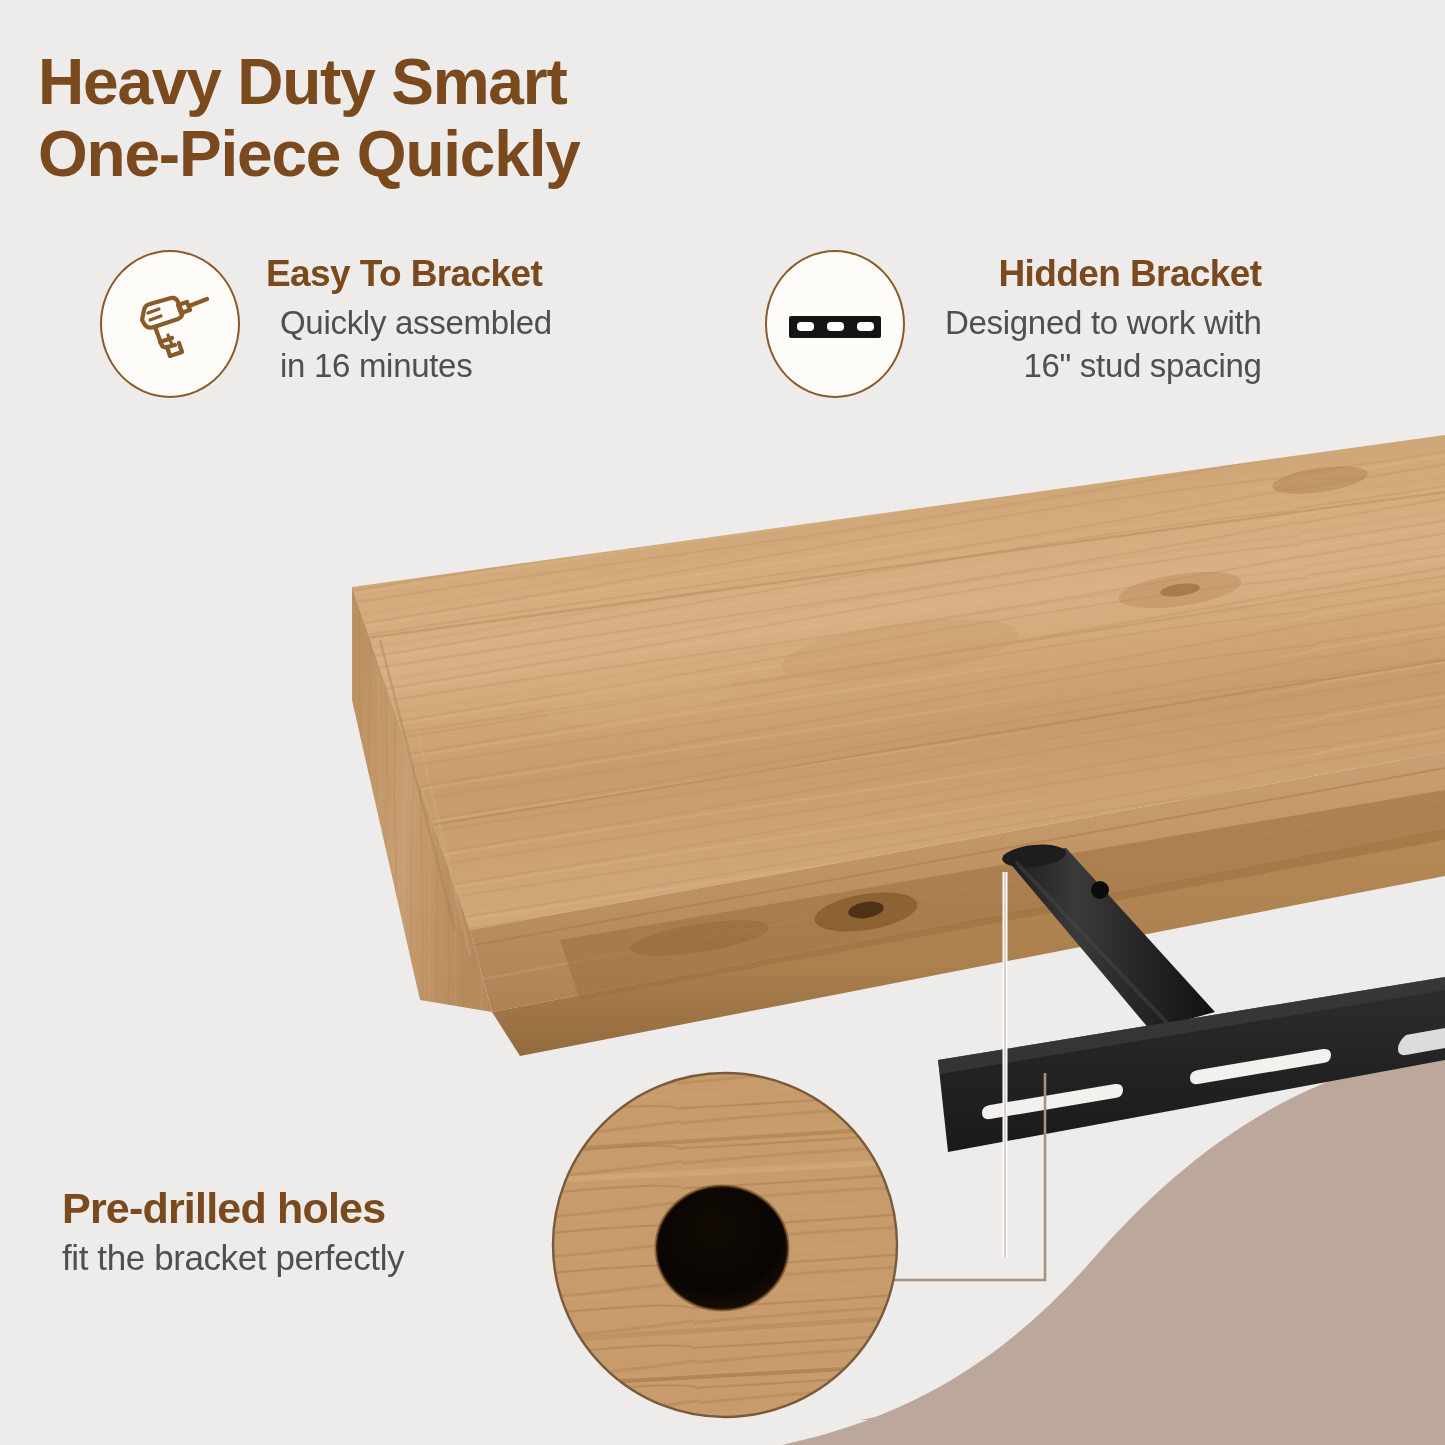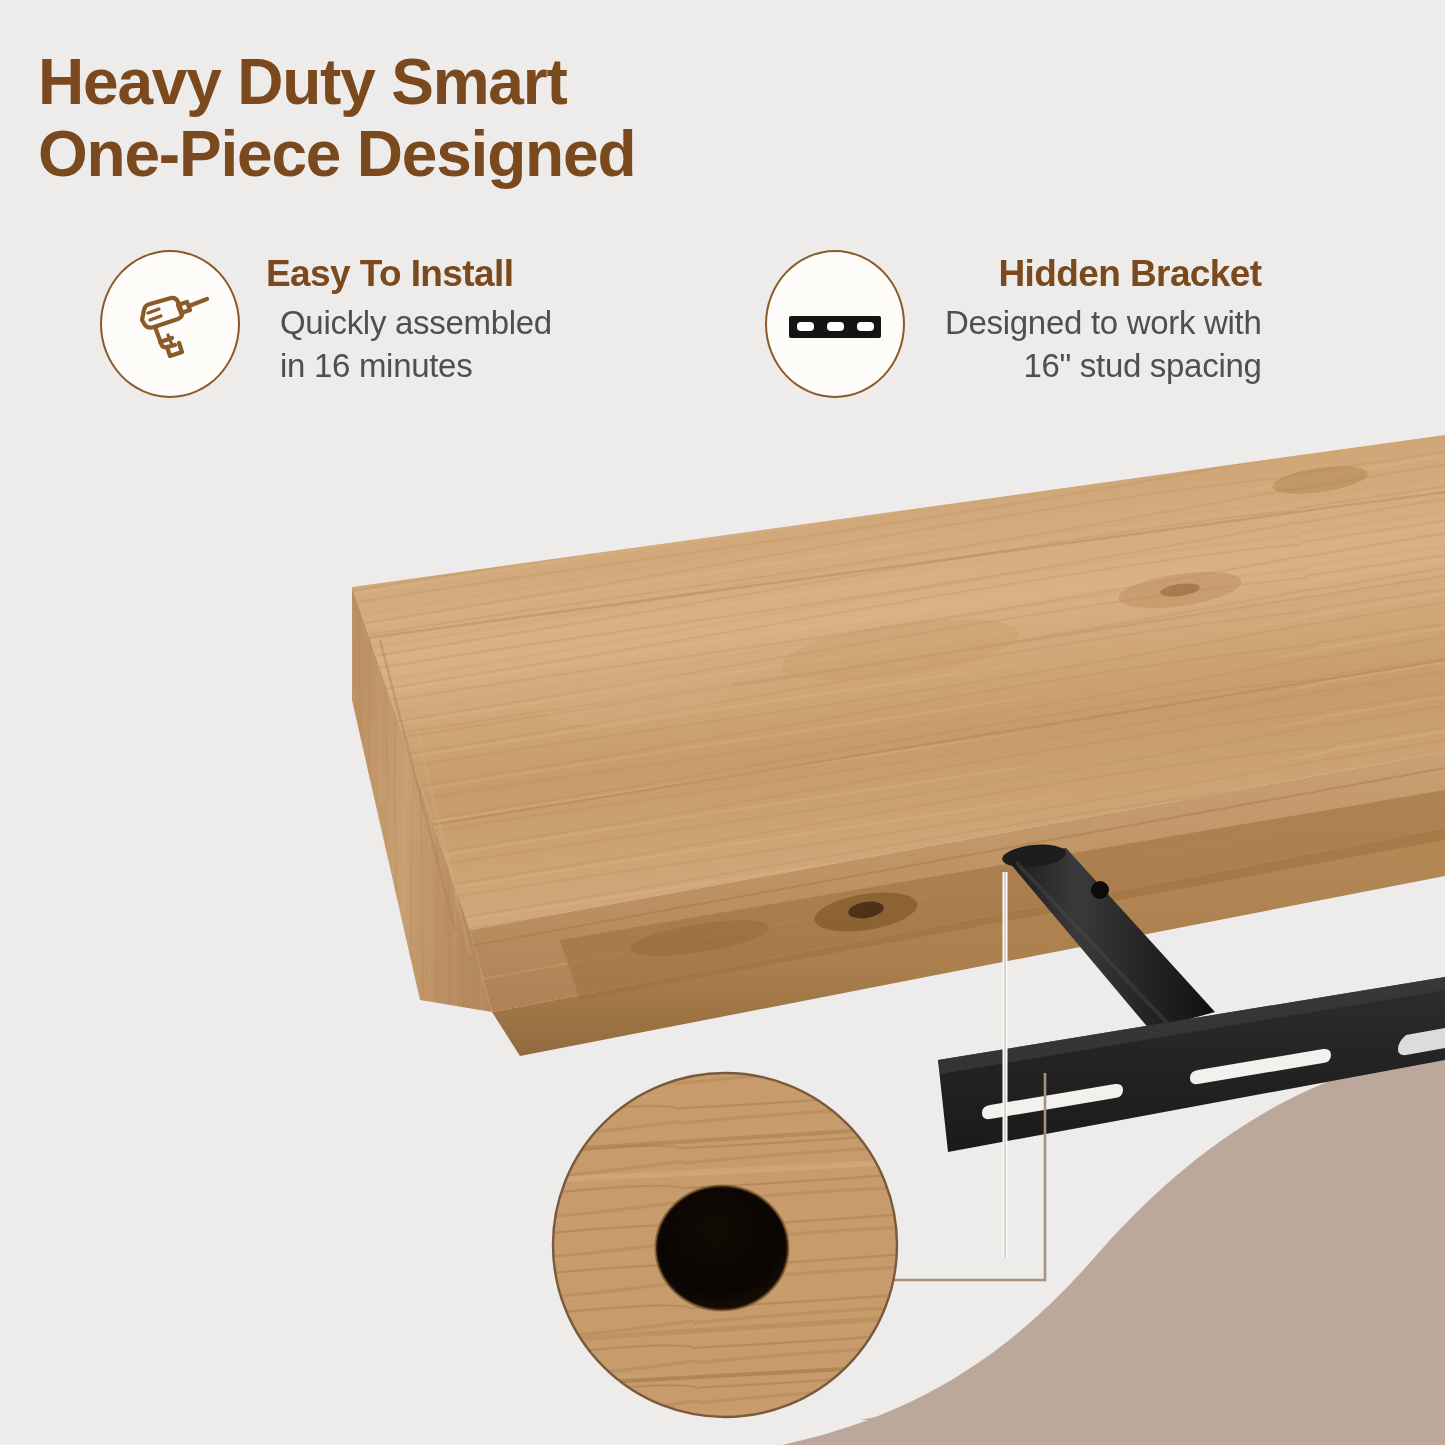--- a/index.html
+++ b/index.html
@@ -209,41 +209,41 @@
         <path d="M666,1262 Q722,1330 782,1254 Q742,1296 700,1290 Z" fill="#0A0603" opacity="0.9"></path>
         <ellipse cx="722" cy="1248" rx="66" ry="62" fill="none" stroke="#5C3A18" stroke-width="3" opacity="0.55"></ellipse>
       </g>
       <circle cx="725" cy="1245" r="172" fill="none" stroke="#7A5A3A" stroke-width="2.4"></circle>
     </g>
 
   </svg>
 
   <div class="headline">
     <span class="l1">Heavy Duty Smart</span>
-    <span class="l2">One-Piece Designed</span>
+    <span class="l2">One-Piece Quickly</span>
   </div>
 
   <div class="feature f1">
     <div class="badge">
       <svg width="92" height="92" viewBox="0 0 92 92">
         <g fill="none" stroke="#8A5A28" stroke-width="4.2" stroke-linecap="round" stroke-linejoin="round">
           <path d="M18 42 L20 32 Q21 27 26 26 L47 20 Q52 19 54 24 L58 34 Q59 39 54 41 L30 49 Q24 51 21 47 Z"></path>
           <path d="M54 27 L63 24 L66 32 L57 35 Z"></path>
           <path d="M65 28 L83 21"></path>
           <path d="M31 49 L37 65 Q38 70 43 69 L51 67"></path>
           <path d="M36 64 L48 60"></path>
           <path d="M43 69 L46 78 L58 74 L55 65"></path>
           <path d="M24 35 L35 31" stroke-width="3.2"></path>
           <path d="M26 42 L37 38" stroke-width="3.2"></path>
           <path d="M44 57 L48 67" stroke-width="3.2"></path>
         </g>
       </svg>
     </div>
     <div class="ftext">
-      <div class="ftitle">Easy To Install</div>
+      <div class="ftitle">Easy To Bracket</div>
       <div class="fdesc">
         <span>Quickly assembled</span>
         <span>in 16 minutes</span>
       </div>
     </div>
   </div>
 
   <div class="feature f2">
     <div class="badge">
       <svg width="104" height="104" viewBox="0 0 104 104">
@@ -255,14 +255,18 @@
     </div>
     <div class="ftext">
       <div class="ftitle">Hidden Bracket</div>
       <div class="fdesc">
         <span>Designed to work with</span>
         <span>16" stud spacing</span>
       </div>
     </div>
   </div>
 
+  <div class="caption">
+    <div class="cap-title">Pre-drilled holes</div>
+    <div class="cap-sub">fit the bracket perfectly</div>
+  </div>
 
 </div>
 
 </body></html>

